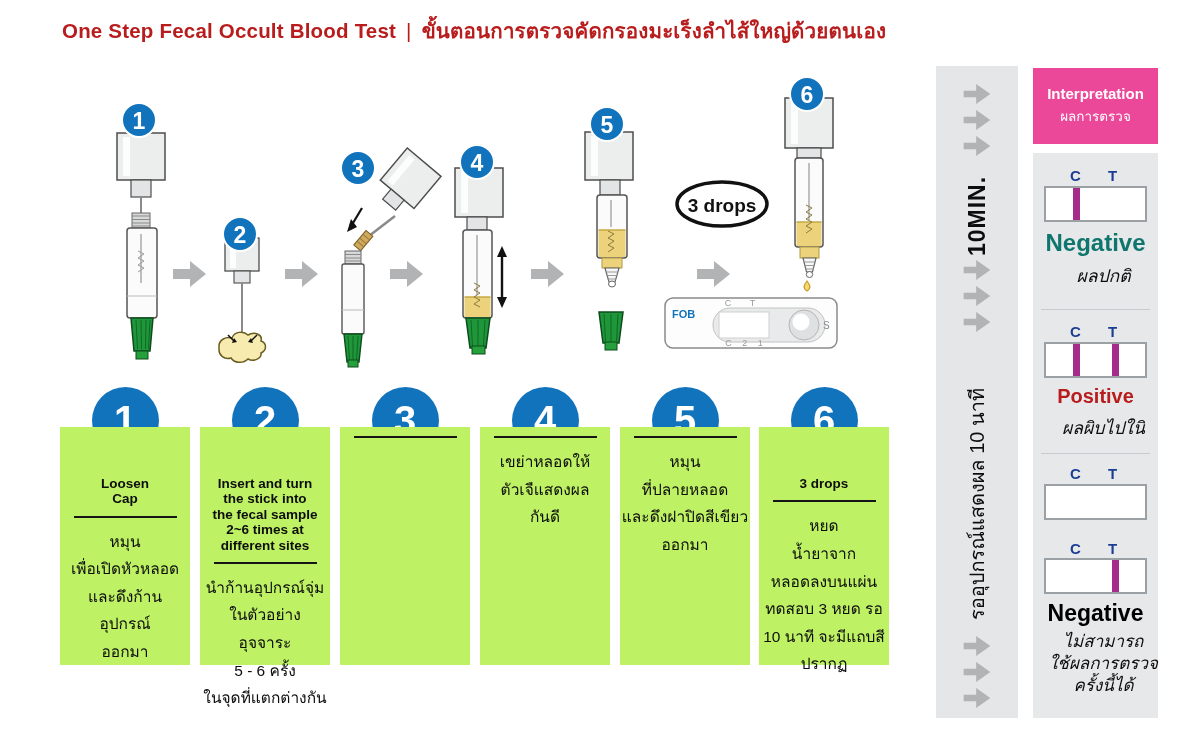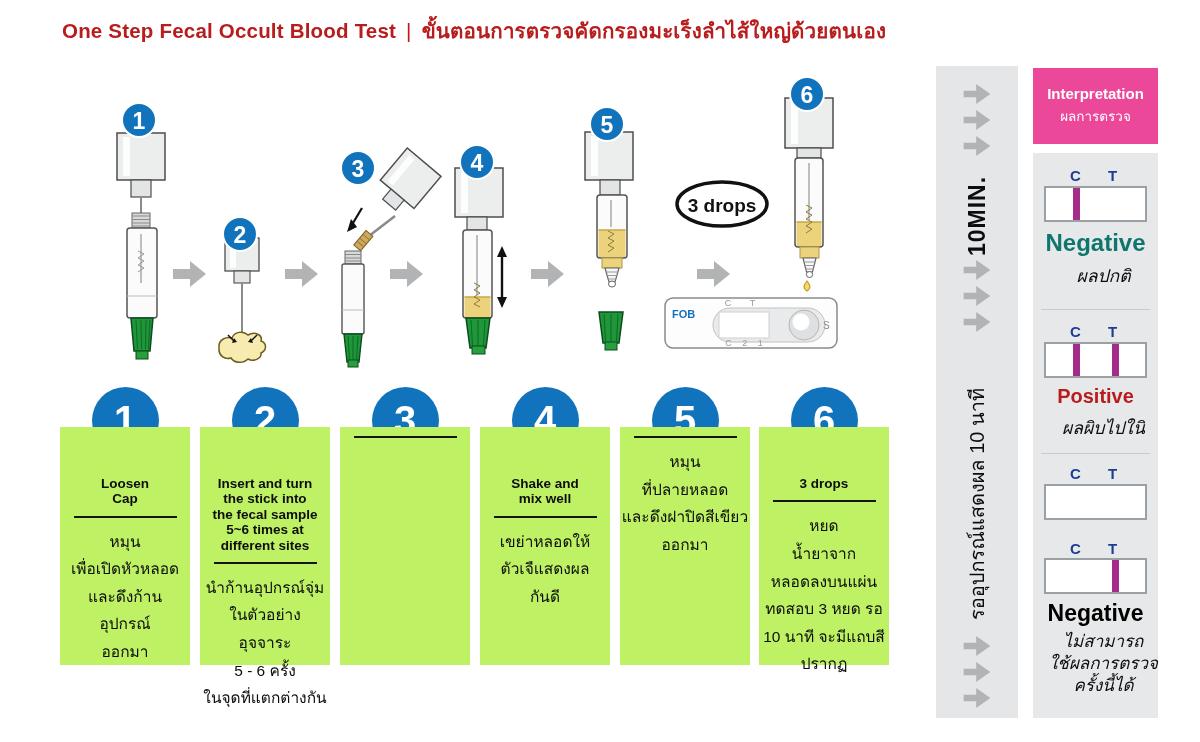--- a/index.html
+++ b/index.html
@@ -253,35 +253,33 @@
     <div class="step-th">หมุน
 เพื่อเปิดหัวหลอด
 และดึงก้าน
 อุปกรณ์
 ออกมา</div>
   </div>
   <div class="step-panel" style="left:200px">
     <div class="step-en">Insert and turn
 the stick into
 the fecal sample
-5~6 times at
+2~6 times at
 different sites</div>
     <hr class="step-rule">
     <div class="step-th">นำก้านอุปกรณ์จุ่ม
 ในตัวอย่าง
 อุจจาระ
 5 - 6 ครั้ง
 ในจุดที่แตกต่างกัน</div>
   </div>
   <div class="step-panel" style="left:340px">
     <hr class="step-rule">
   </div>
   <div class="step-panel" style="left:480px">
-    <div class="step-en">Shake and
-mix well</div>
     <hr class="step-rule">
     <div class="step-th">เขย่าหลอดให้
 ตัวเจืแสดงผล
 กันดี</div>
   </div>
   <div class="step-panel" style="left:620px">
     <hr class="step-rule">
     <div class="step-th">หมุน
 ที่ปลายหลอด
 และดึงฝาปิดสีเขียว

